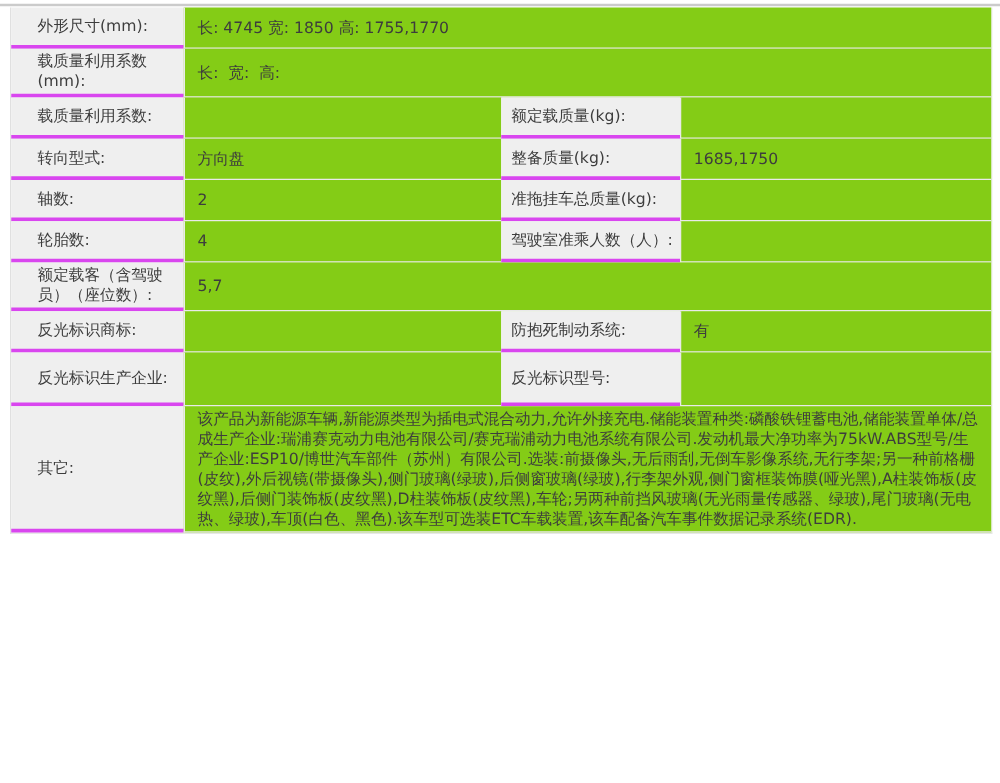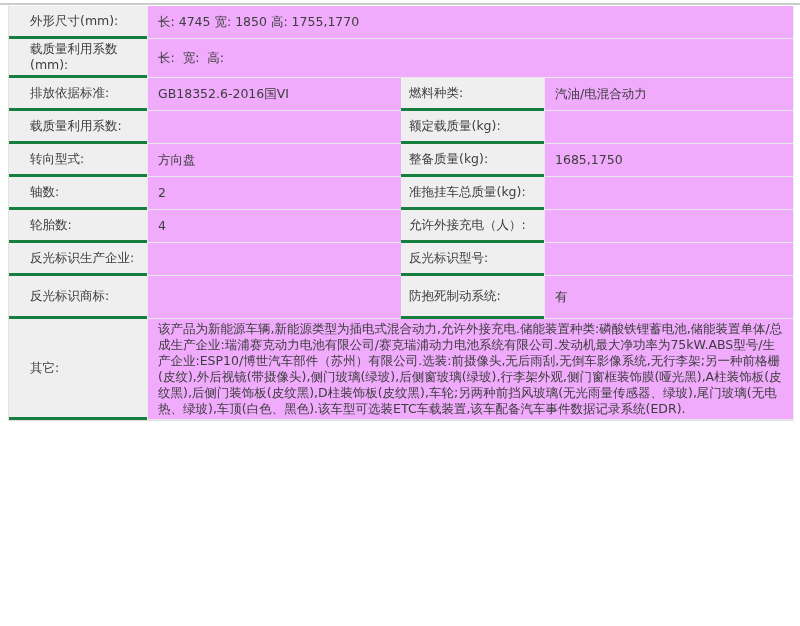--- a/index.html
+++ b/index.html
@@ -29,27 +29,27 @@
   col.c2{width:254px;}
   col.c3{width:143px;}
   col.c4{width:249px;}
   tr{height:33px;}
   tr:nth-child(9){height:43px;}
   tr:nth-child(11){height:44px;}
   tr:nth-child(16){height:107px;}
   td{vertical-align:middle;overflow:hidden;}
   td.lbl{
     background:var(--label-bg);
-    border-bottom:3px solid #15803d;
+    border-bottom:3px solid #d946ef;
     padding:2px 4px 2px 8px;
     line-height:16px;
   }
   td.lbl:first-child{padding-left:21px;}
   td.val{
-    background:#f0abfc;
+    background:#84cc16;
     border-left:1px solid var(--row-line);
     border-bottom:1px solid var(--row-line);
     padding:2px 8px 2px 10px;
     white-space:pre-wrap;
     line-height:16px;
   }
   tr:nth-child(16) td.val{
     line-height:17.5px;
     padding:7px 9px 6px 10px;
     vertical-align:top;
@@ -70,59 +70,57 @@
   <tbody>
       <tr>
         <td class="lbl">外形尺寸(mm):</td>
         <td class="val" colspan="3">长: 4745 宽: 1850 高: 1755,1770</td>
       </tr>
       <tr>
         <td class="lbl">载质量利用系数(mm):</td>
         <td class="val" colspan="3">长:  宽:  高:</td>
       </tr>
       <tr>
-        <td class="lbl">排放依据标准:</td>
-        <td class="val">GB18352.6-2016国VI</td>
-        <td class="lbl">燃料种类:</td>
-        <td class="val">汽油/电混合动力</td>
-      </tr>
-      <tr>
         <td class="lbl">载质量利用系数:</td>
         <td class="val"></td>
         <td class="lbl">额定载质量(kg):</td>
         <td class="val"></td>
       </tr>
       <tr>
         <td class="lbl">转向型式:</td>
         <td class="val">方向盘</td>
         <td class="lbl">整备质量(kg):</td>
         <td class="val">1685,1750</td>
       </tr>
       <tr>
         <td class="lbl">轴数:</td>
         <td class="val">2</td>
         <td class="lbl">准拖挂车总质量(kg):</td>
         <td class="val"></td>
       </tr>
       <tr>
         <td class="lbl">轮胎数:</td>
         <td class="val">4</td>
-        <td class="lbl">允许外接充电（人）:</td>
+        <td class="lbl">驾驶室准乘人数（人）:</td>
         <td class="val"></td>
+      </tr>
+      <tr>
+        <td class="lbl">额定载客（含驾驶员）（座位数）:</td>
+        <td class="val" colspan="3">5,7</td>
+      </tr>
+      <tr>
+        <td class="lbl">反光标识商标:</td>
+        <td class="val"></td>
+        <td class="lbl">防抱死制动系统:</td>
+        <td class="val">有</td>
       </tr>
       <tr>
         <td class="lbl">反光标识生产企业:</td>
         <td class="val"></td>
         <td class="lbl">反光标识型号:</td>
         <td class="val"></td>
-      </tr>
-      <tr>
-        <td class="lbl">反光标识商标:</td>
-        <td class="val"></td>
-        <td class="lbl">防抱死制动系统:</td>
-        <td class="val">有</td>
       </tr>
       <tr>
         <td class="lbl">其它:</td>
         <td class="val" colspan="3">该产品为新能源车辆,新能源类型为插电式混合动力,允许外接充电.储能装置种类:磷酸铁锂蓄电池,储能装置单体/总成生产企业:瑞浦赛克动力电池有限公司/赛克瑞浦动力电池系统有限公司.发动机最大净功率为75kW.ABS型号/生产企业:ESP10/博世汽车部件（苏州）有限公司.选装:前摄像头,无后雨刮,无倒车影像系统,无行李架;另一种前格栅(皮纹),外后视镜(带摄像头),侧门玻璃(绿玻),后侧窗玻璃(绿玻),行李架外观,侧门窗框装饰膜(哑光黑),A柱装饰板(皮纹黑),后侧门装饰板(皮纹黑),D柱装饰板(皮纹黑),车轮;另两种前挡风玻璃(无光雨量传感器、绿玻),尾门玻璃(无电热、绿玻),车顶(白色、黑色).该车型可选装ETC车载装置,该车配备汽车事件数据记录系统(EDR).</td>
       </tr>
     </tbody>
 </table>
 
 </body></html>

